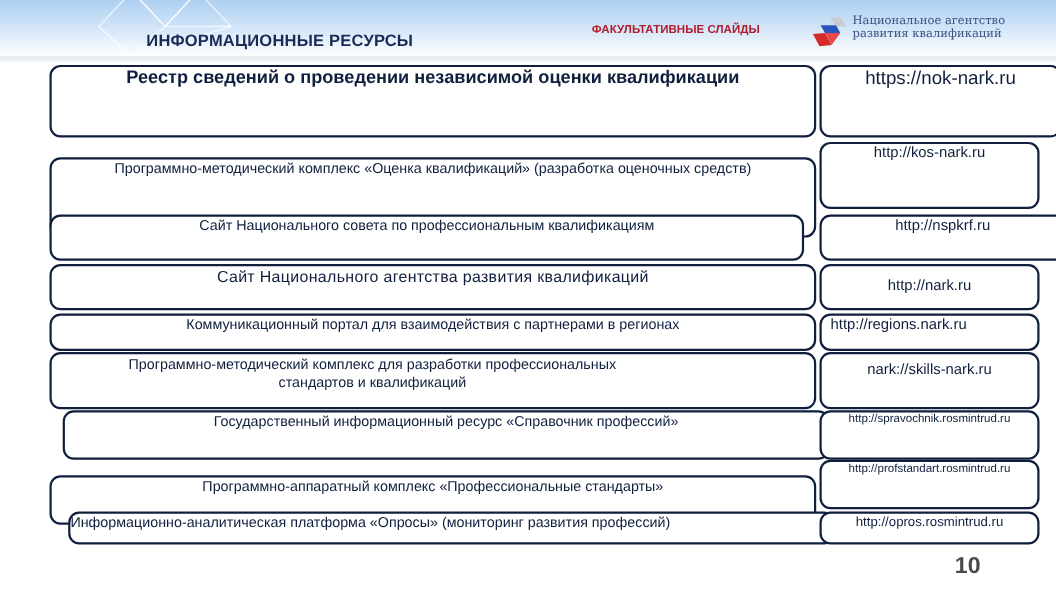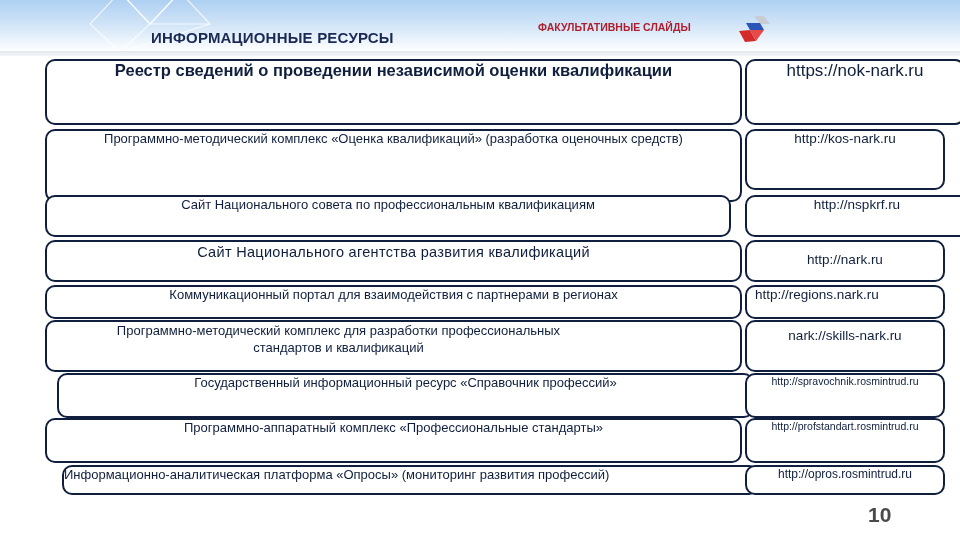--- a/index.html
+++ b/index.html
@@ -14,21 +14,21 @@
     background:linear-gradient(180deg,#aed0f2 0%,#cfe3f7 45%,#eef5fc 80%,#ffffff 100%);
   }
   .header-line {
     position:absolute; left:0; top:51px; width:960px; height:5px;
     background:linear-gradient(180deg,#e3e8ee,#f4f6f8);
   }
   .header-deco { position:absolute; left:80px; top:0; width:150px; height:52px; }
   .title-left {
     position:absolute; left:133px; top:29px;
     font-family:"Liberation Sans", sans-serif; font-weight:bold;
-    font-size:15px; color:#1a2a55; letter-spacing:0.2px;margin-left:18px;
+    font-size:15px; color:#1a2a55; letter-spacing:0.2px;
   }
   .title-right {
     position:absolute; left:538px; top:21px;
     font-family:"Liberation Sans", sans-serif; font-weight:bold;
     font-size:10.5px; color:#b01e2e;
   }
   .logo { position:absolute; left:737px; top:12px; width:210px; height:34px; }
   .logo svg { position:absolute; left:0; top:2px; }
   .logo-text {
     position:absolute; left:38px; top:1px;
@@ -66,30 +66,34 @@
 <div class="title-left">ИНФОРМАЦИОННЫЕ РЕСУРСЫ</div>
 <div class="title-right">ФАКУЛЬТАТИВНЫЕ СЛАЙДЫ</div>
 
 <div class="logo">
   <svg width="34" height="30" viewBox="0 0 34 30">
     <polygon points="17,2 27,2 33,10 23,10" fill="#c8cdd4"></polygon>
     <polygon points="9,9 23,9 27,16 13,16" fill="#2a55b8"></polygon>
     <polygon points="2,17 13,16 19,27 8,28" fill="#d42a2a"></polygon>
     <polygon points="13,16 27,16 19,27" fill="#e84848"></polygon>
   </svg>
+  <div class="logo-text">
+    <div>Национальное агентство</div>
+    <div>развития квалификаций</div>
+  </div>
 </div>
 
 <div class="box" style="left:45px; top:59px; width:697px; height:66px; font-weight:bold; font-size:16.5px;">
   <span>Реестр сведений о проведении независимой оценки квалификации</span>
 </div>
 <div class="box" style="left:745px; top:59px; width:220px; height:66px; font-weight:normal; font-size:17px;">
   <span>https://nok-nark.ru</span>
 </div>
 
-<div class="box" style="left:45px; top:129px; width:697px; height:73px; font-size:13px;">
+<div class="box" style="left:45px; top:143px; width:697px; height:73px; font-size:13px;">
   <span>Программно-методический комплекс «Оценка квалификаций» (разработка оценочных средств)</span>
 </div>
 <div class="box" style="left:745px; top:129px; width:200px; height:61px; font-size:13.5px;">
   <span>http://kos-nark.ru</span>
 </div>
 
 <div class="box" style="left:45px; top:195px; width:686px; height:42px; font-size:13px;">
   <span>Сайт Национального совета по профессиональным квалификациям</span>
 </div>
 <div class="box" style="left:745px; top:195px; width:224px; height:42px; font-size:13.5px;">
@@ -117,21 +121,21 @@
   <span>nark://skills-nark.ru</span>
 </div>
 
 <div class="box" style="left:57px; top:373px; width:697px; height:45px; font-size:13px;">
   <span>Государственный информационный ресурс «Справочник профессий»</span>
 </div>
 <div class="box" style="left:745px; top:373px; width:200px; height:45px; font-size:10.5px;">
   <span>http://spravochnik.rosmintrud.ru</span>
 </div>
 
-<div class="box" style="left:45px; top:418px; width:697px; height:45px; font-size:13px;">
+<div class="box" style="left:45px; top:432px; width:697px; height:45px; font-size:13px;">
   <span>Программно-аппаратный комплекс «Профессиональные стандарты»</span>
 </div>
 <div class="box" style="left:745px; top:418px; width:200px; height:45px; font-size:10.5px;">
   <span>http://profstandart.rosmintrud.ru</span>
 </div>
 
 <div class="box" style="left:62px; top:465px; width:697px; height:30px; font-size:13px; justify-content:flex-start; ">
   <span>Информационно-аналитическая платформа «Опросы» (мониторинг развития профессий)</span>
 </div>
 <div class="box" style="left:745px; top:465px; width:200px; height:30px; font-size:12px;">

